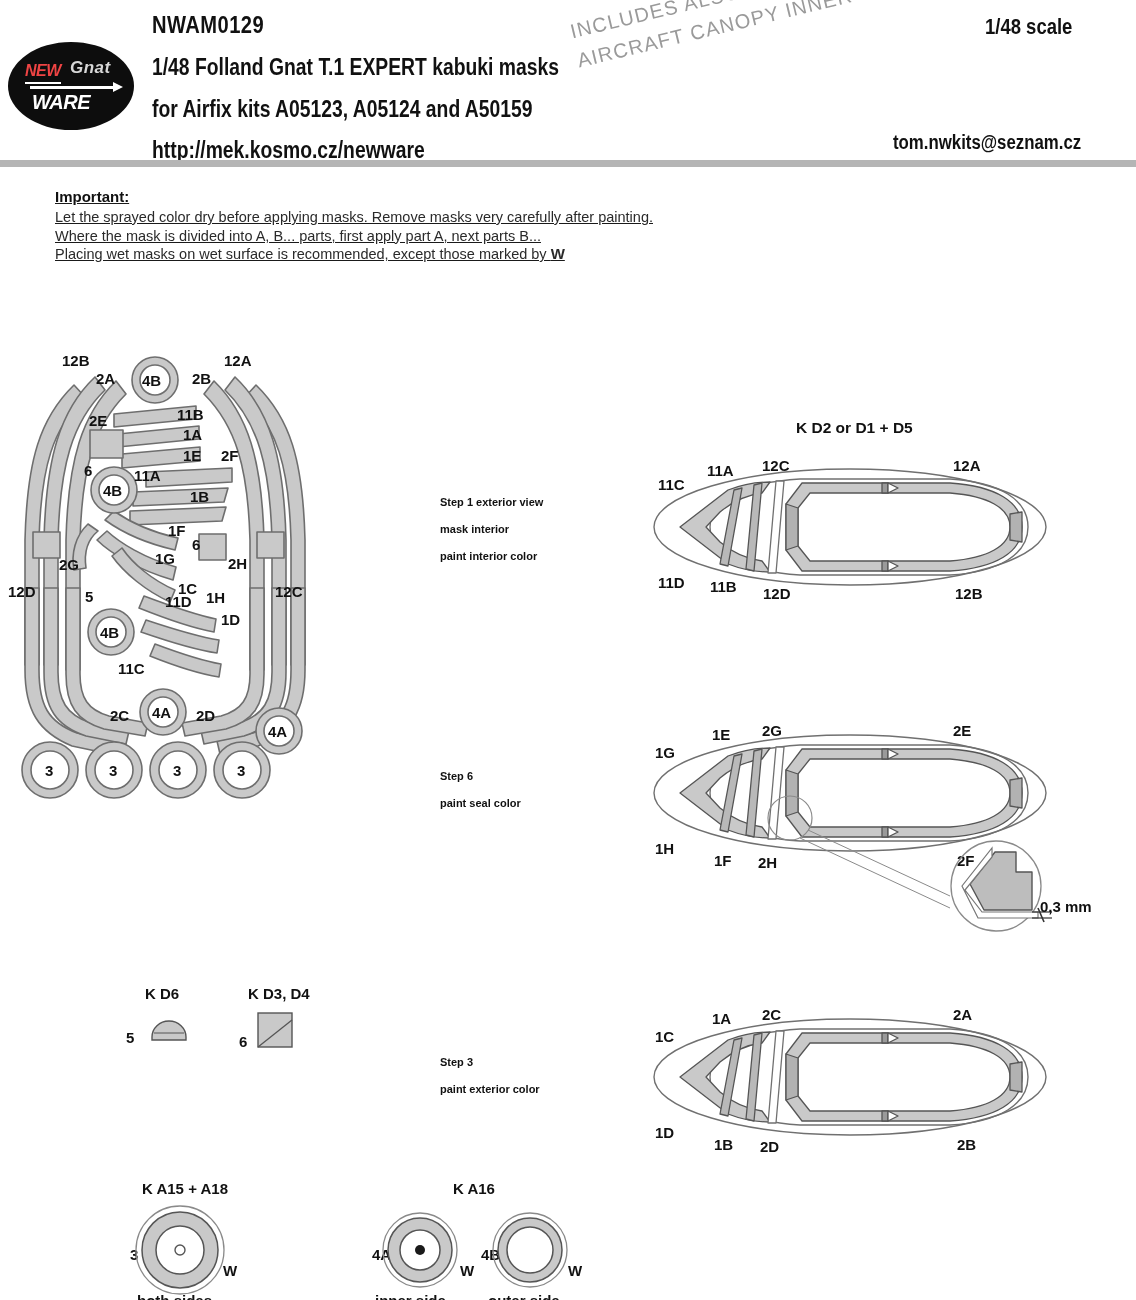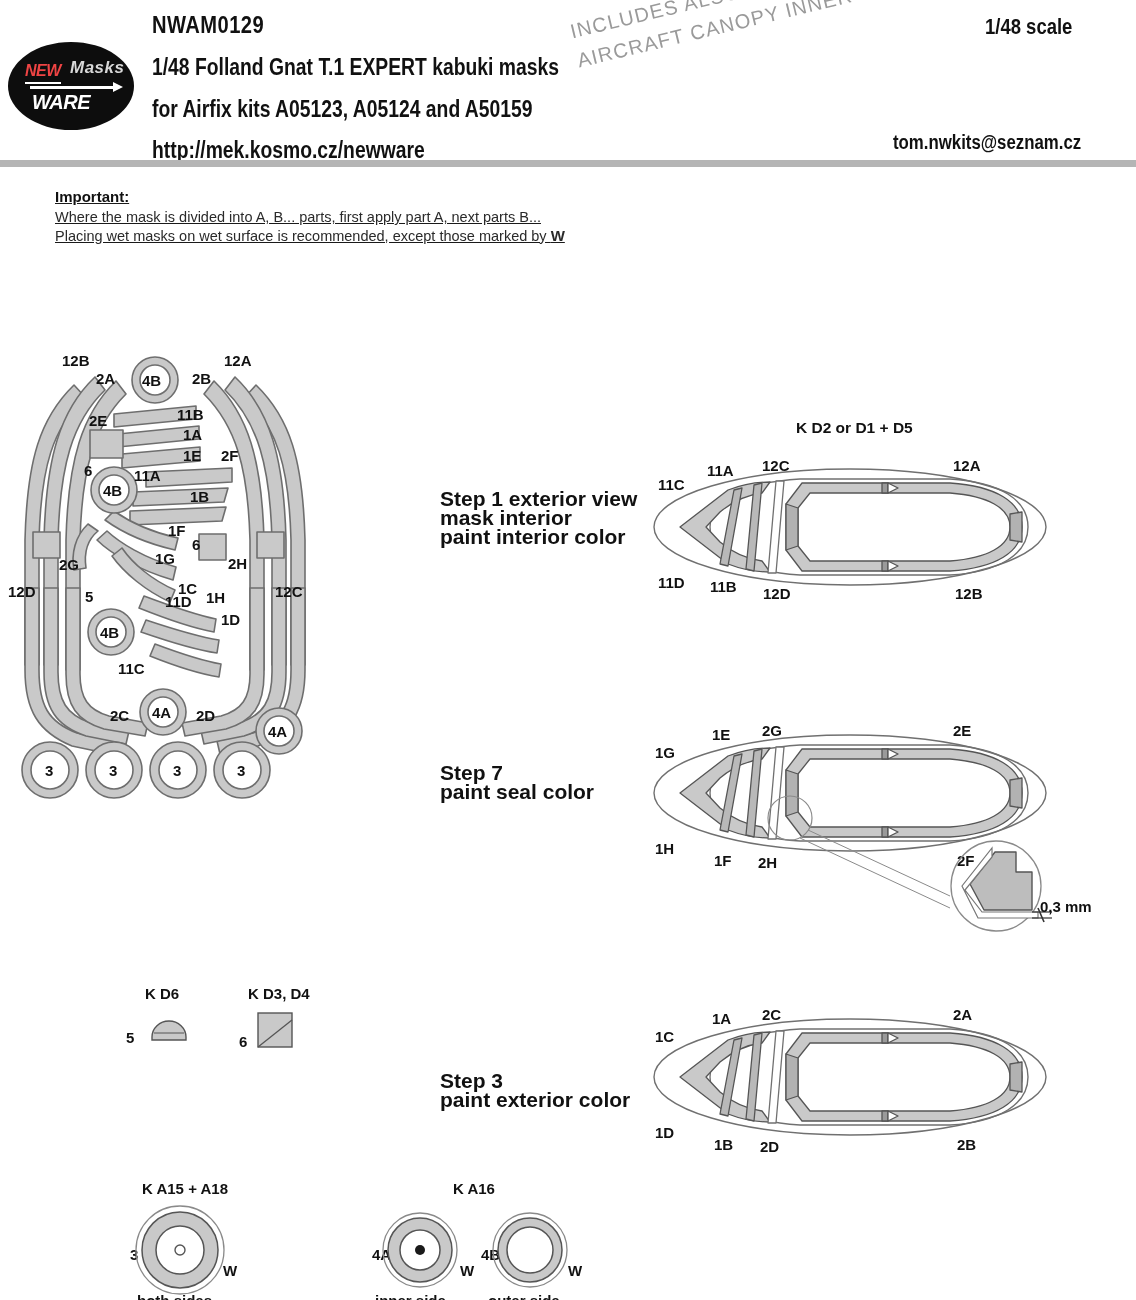--- a/index.html
+++ b/index.html
@@ -157,28 +157,28 @@
     font-size: 15px;
     color: #111;
     white-space: nowrap;
   }
 
   
   .steptext {
     position: absolute;
     font-family: "Liberation Sans", sans-serif;
     font-weight: bold;
-    font-size: 21px;
-    line-height: 19px;
+    font-size: 11px;
+    line-height: 27px;
     color: #111;
     white-space: pre-line;
   }
   #step1-text { left: 440px; top: 489px; }
   #step2-text { left: 440px; top: 763px; }
-  #step3-text { left: 440px; top: 1049px; margin-top: 22px; }
+  #step3-text { left: 440px; top: 1049px; }
 
   
   .canopy { position: absolute; }
   #canopy1 { left: 650px; top: 452px; }
   #canopy2 { left: 650px; top: 718px; }
   #canopy3 { left: 650px; top: 1002px; }
 
   #k-d2-label { left: 796px; top: 419px; font-size: 15.5px; }
 
   
@@ -207,21 +207,21 @@
   svg { display: block; overflow: visible; }
 </style>
 </head>
 <body>
 
 <div id="header">
 
   <div id="logo">
     <div class="oval"></div>
     <div class="new">NEW</div>
-    <div class="masks">Masks</div>
+    <div class="masks">Gnat</div>
     <div class="arrow"></div>
     <div class="ware">WARE</div>
   </div>
 
   <div class="hdr-line" id="hdr-code">NWAM0129</div>
   <div class="hdr-line" id="hdr-title1">1/48 Folland Gnat T.1 EXPERT kabuki masks</div>
   <div class="hdr-line" id="hdr-title2">for Airfix kits A05123, A05124 and A50159</div>
   <div class="hdr-line" id="hdr-url">http://mek.kosmo.cz/newware</div>
   <div class="hdr-line" id="hdr-scale">1/48 scale</div>
   <div class="hdr-line" id="hdr-email">tom.nwkits@seznam.cz</div>
@@ -229,20 +229,21 @@
   <div id="watermark">
     <div>INCLUDES ALSO WINDOW SEALS AND</div>
     <div>AIRCRAFT CANOPY INNER SIDES MASKS</div>
   </div>
 
   <div id="hdr-rule"></div>
 </div>
 
 <div id="important">
   <div class="imp-head">Important:</div>
+  <div class="imp-line">Let the sprayed color dry before applying masks. Remove masks very carefully after painting.</div>
   <div class="imp-line">Where the mask is divided into A, B... parts, first apply part A, next parts B...</div>
   <div class="imp-line"><span>Placing wet masks on wet surface is recommended, except those marked by </span><span class="wmark">W</span></div>
 </div>
 
 <div id="sheet">
   <svg width="330" height="460" viewBox="0 0 330 460">
     <g fill="#c9c9c9" stroke="#6e6e6e" stroke-width="1.6" stroke-linejoin="round">
 
       <path d="M74 45 C40 78 27 120 25 200 L25 325 L39 325 L39 200 C41 126 53 88 85 57 Z"></path>
       <path d="M95 37 C60 70 46 118 44 200 L44 325 L58 325 L58 200 C60 126 72 82 105 50 Z"></path>
@@ -347,21 +348,21 @@
   <div class="lbl" style="left:268px; top:383px;">4A</div>
   <div class="lbl" style="left:45px;  top:422px;">3</div>
   <div class="lbl" style="left:109px; top:422px;">3</div>
   <div class="lbl" style="left:173px; top:422px;">3</div>
   <div class="lbl" style="left:237px; top:422px;">3</div>
 </div>
 
 <div class="steptext" id="step1-text">Step 1 exterior view
 mask interior
 paint interior color</div>
-<div class="steptext" id="step2-text">Step 7
+<div class="steptext" id="step2-text">Step 6
 paint seal color</div>
 <div class="steptext" id="step3-text">Step 3
 paint exterior color</div>
 
 <div class="lbl" id="k-d2-label" style="position:absolute;">K D2 or D1 + D5</div>
 
 <div class="canopy" id="canopy1">
   <svg width="400" height="150" viewBox="0 0 400 150">
 
     <ellipse cx="200" cy="75" rx="196" ry="58" fill="none" stroke="#707070" stroke-width="1.4"></ellipse>

